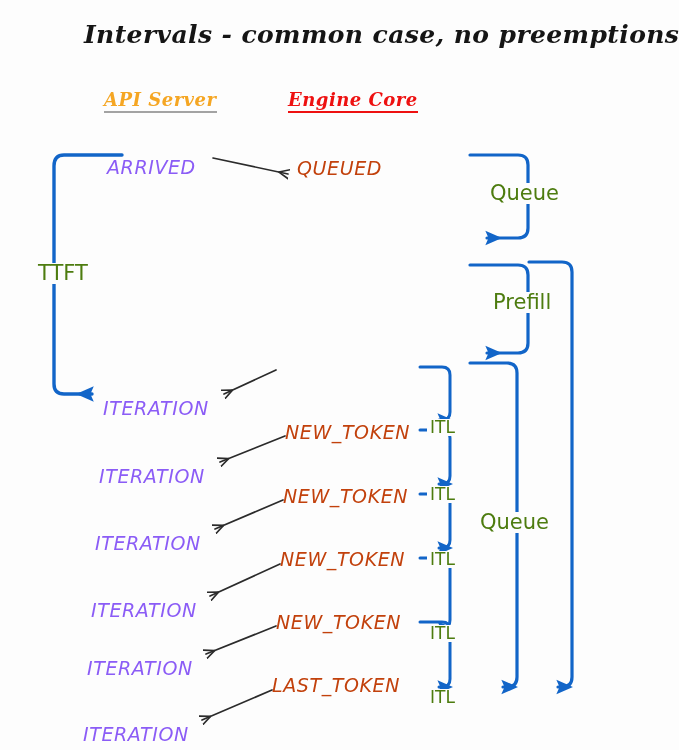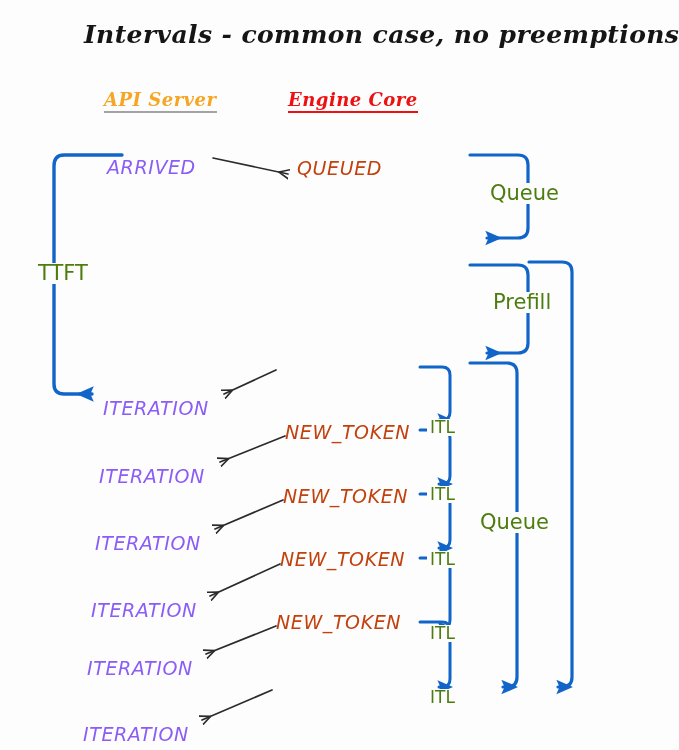--- a/index.html
+++ b/index.html
@@ -156,20 +156,21 @@
   <div class="txt col-head engine" style="left:288px; top:91px;">Engine Core</div>
 
   <div class="txt evt api" style="left:107px; top:146px;">ARRIVED</div>
   <div class="txt evt engine" style="left:297px; top:159px;">QUEUED</div>
 
 
   <div class="txt evt engine" style="left:285px; top:423px;">NEW_TOKEN</div>
   <div class="txt evt engine" style="left:283px; top:487px;">NEW_TOKEN</div>
   <div class="txt evt engine" style="left:280px; top:550px;">NEW_TOKEN</div>
   <div class="txt evt engine" style="left:276px; top:613px;">NEW_TOKEN</div>
+  <div class="txt evt engine" style="left:272px; top:676px;">LAST_TOKEN</div>
 
   <div class="txt evt api" style="left:103px; top:387px;">ITERATION</div>
   <div class="txt evt api" style="left:99px; top:455px;">ITERATION</div>
   <div class="txt evt api" style="left:95px; top:522px;">ITERATION</div>
   <div class="txt evt api" style="left:91px; top:589px;">ITERATION</div>
   <div class="txt evt api" style="left:87px; top:647px;">ITERATION</div>
   <div class="txt evt api" style="left:83px; top:713px;">ITERATION</div>
 
   <div class="txt ilabel" style="left:22px; top:263px;margin-left:13px;">TTFT</div>
   <div class="txt ilabel" style="left:487px; top:183px;">Queue</div>

